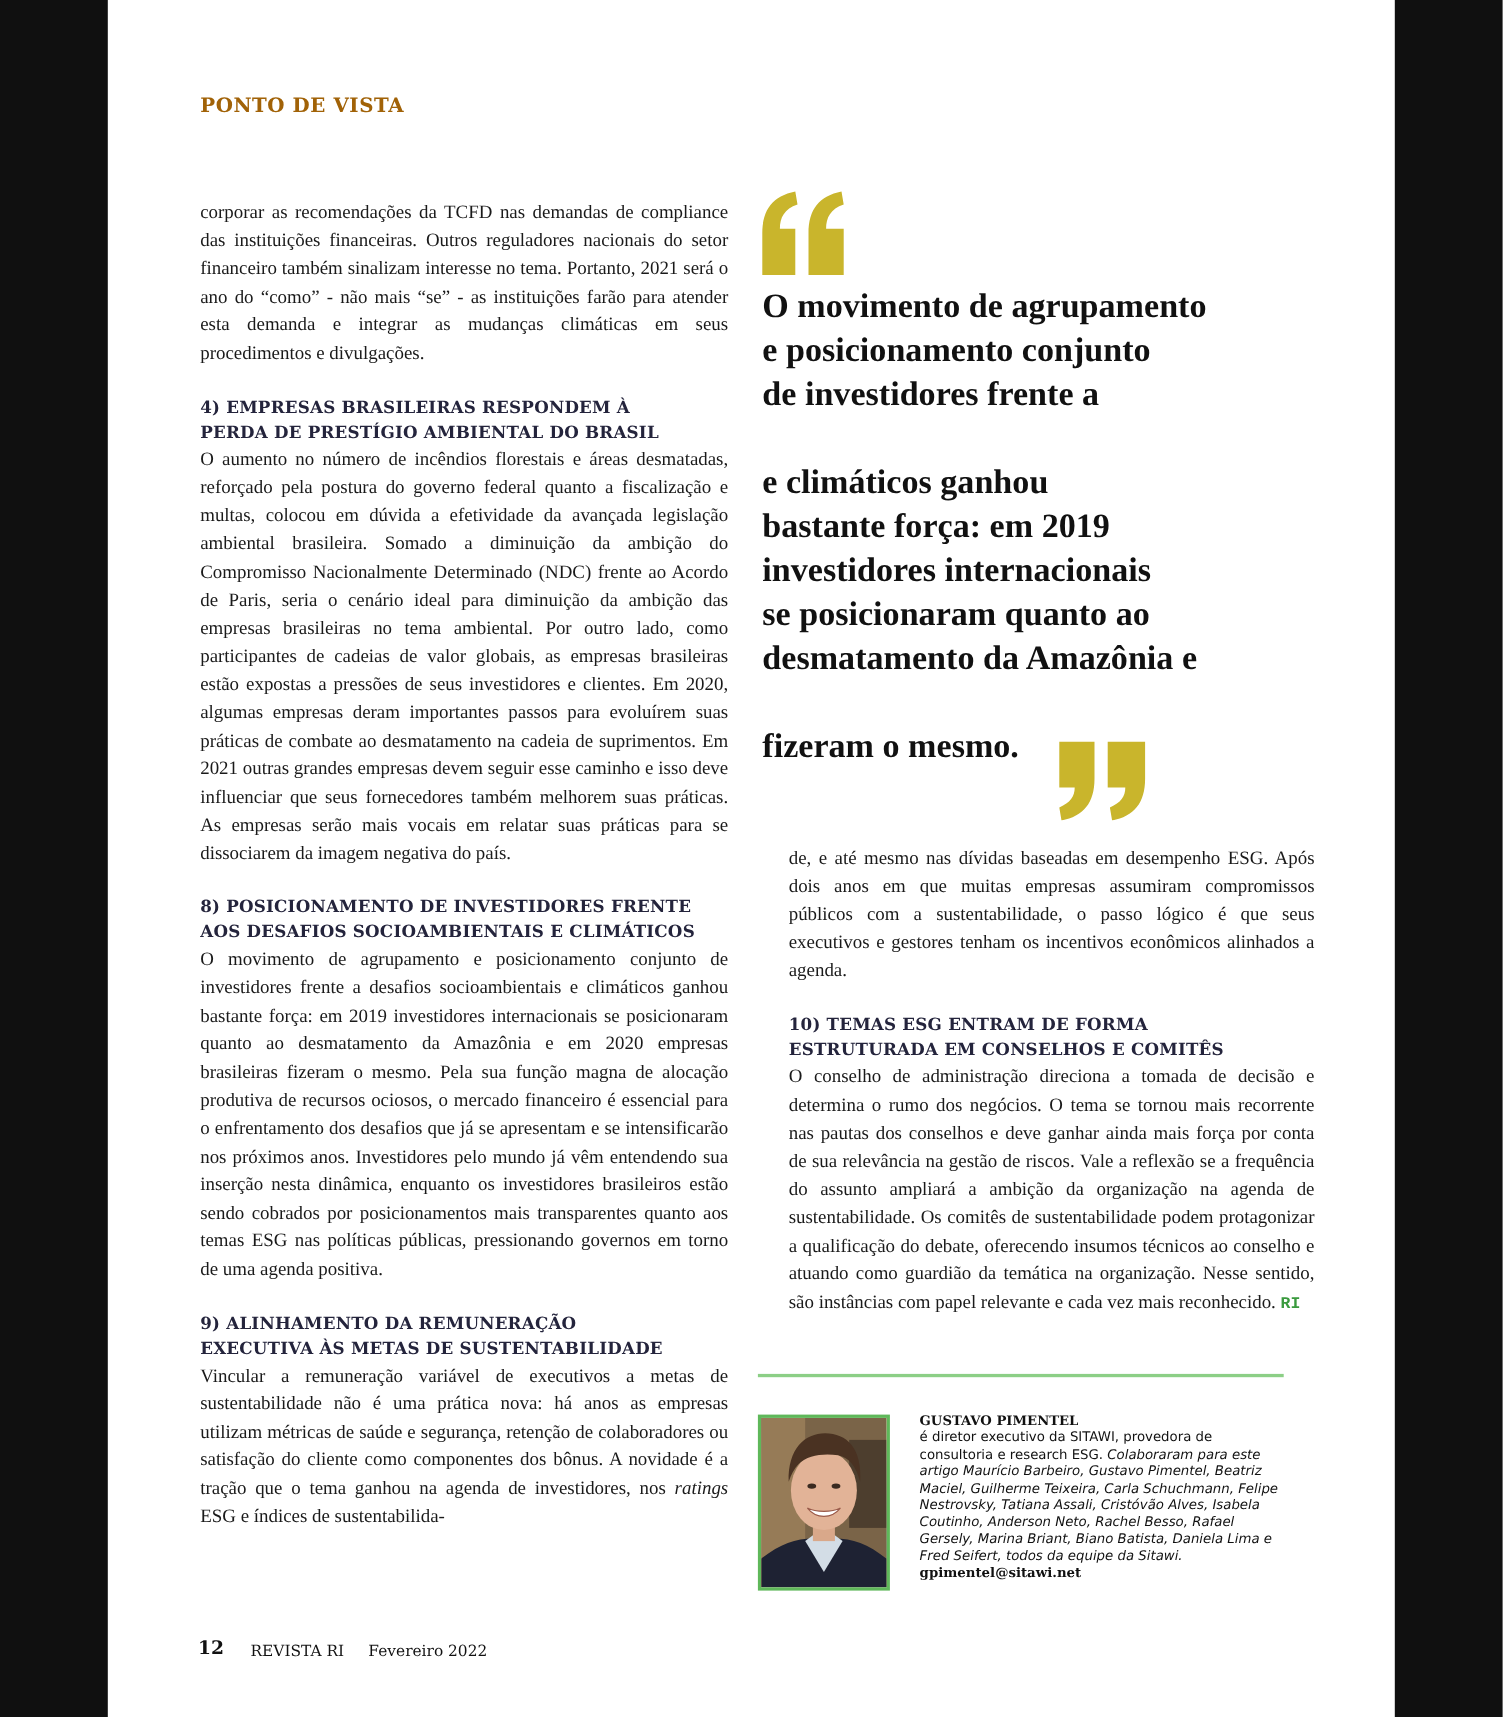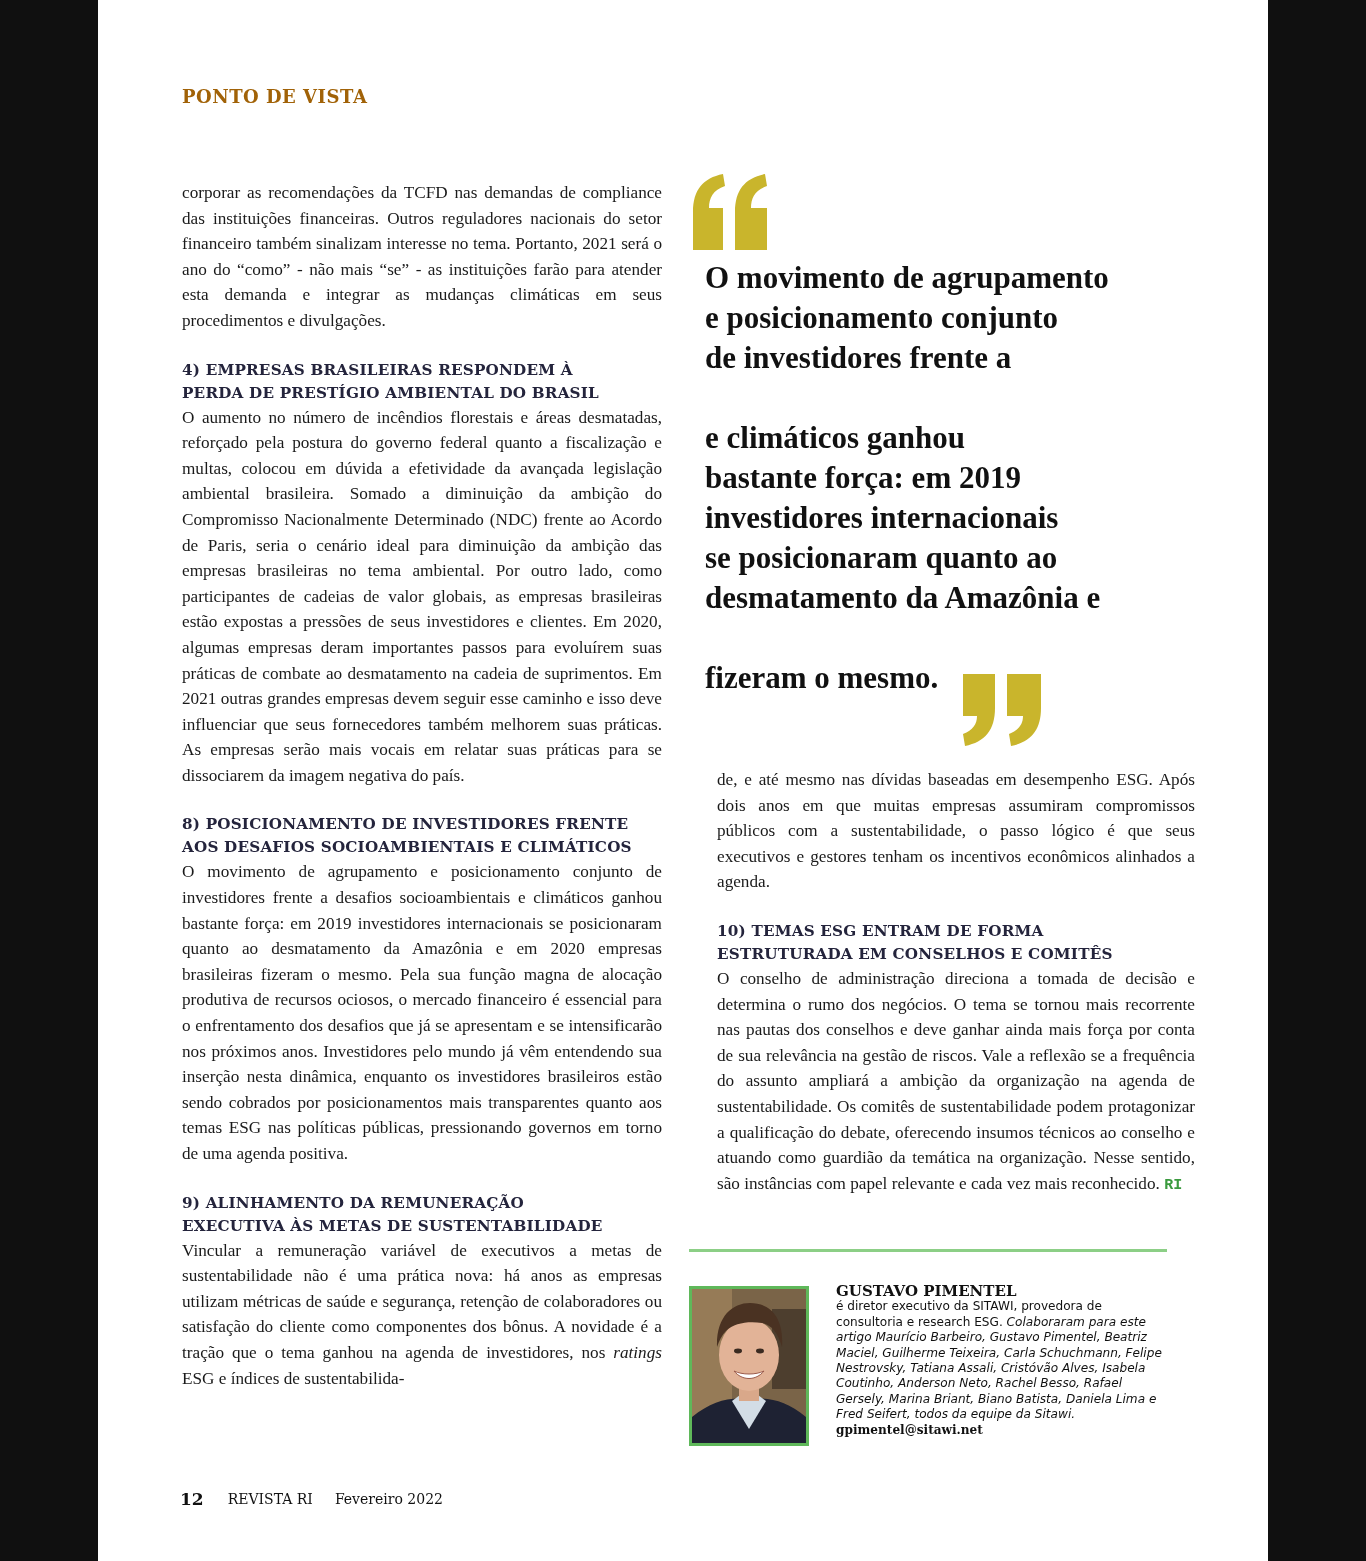--- a/index.html
+++ b/index.html
@@ -54,21 +54,21 @@
     left: 689px;
     top: 172px;
     width: 480px;
   }
   .quote-open {
     width: 80px;
     height: 78px;
     display: block;
   }
   .quote-text {
-    margin: 8px 0 0 16px;
+    margin: 8px 0 0 4px;
     font-family: "Liberation Serif", serif;
     font-weight: 700;
     font-size: 31px;
     line-height: 40px;
     color: #111;
   }
   .quote-close {
     position: absolute;
     left: 272px;
     top: 502px;
@@ -108,37 +108,37 @@
     top: 1284px;
     width: 330px;
     font-family: "DejaVu Sans", sans-serif;
     font-size: 12.1px;
     line-height: 15.4px;
     color: #111;
   }
   .author-name {
     font-family: "DejaVu Serif", serif;
     font-weight: 900;
-    font-size: 15px;
+    font-size: 12px;
     display: block;
   }
   .author-email {
     font-family: "DejaVu Serif", serif;
     font-weight: 700;
     display: block;
   }
   .footer {
     position: absolute;
     left: 180px;
     top: 1489px;
     font-family: "DejaVu Serif", serif;
     font-size: 14px;
     color: #111;
     display: flex;
-    align-items: center;
+    align-items: flex-end;
   }
   .footer .page-num { font-weight: 900; font-size: 17px; margin-right: 24px; }
   .footer .mag { margin-right: 22px; }
 </style>
 </head>
 <body>
 
 <div class="page"></div>
 
 <div class="section-label">PONTO DE VISTA</div>

